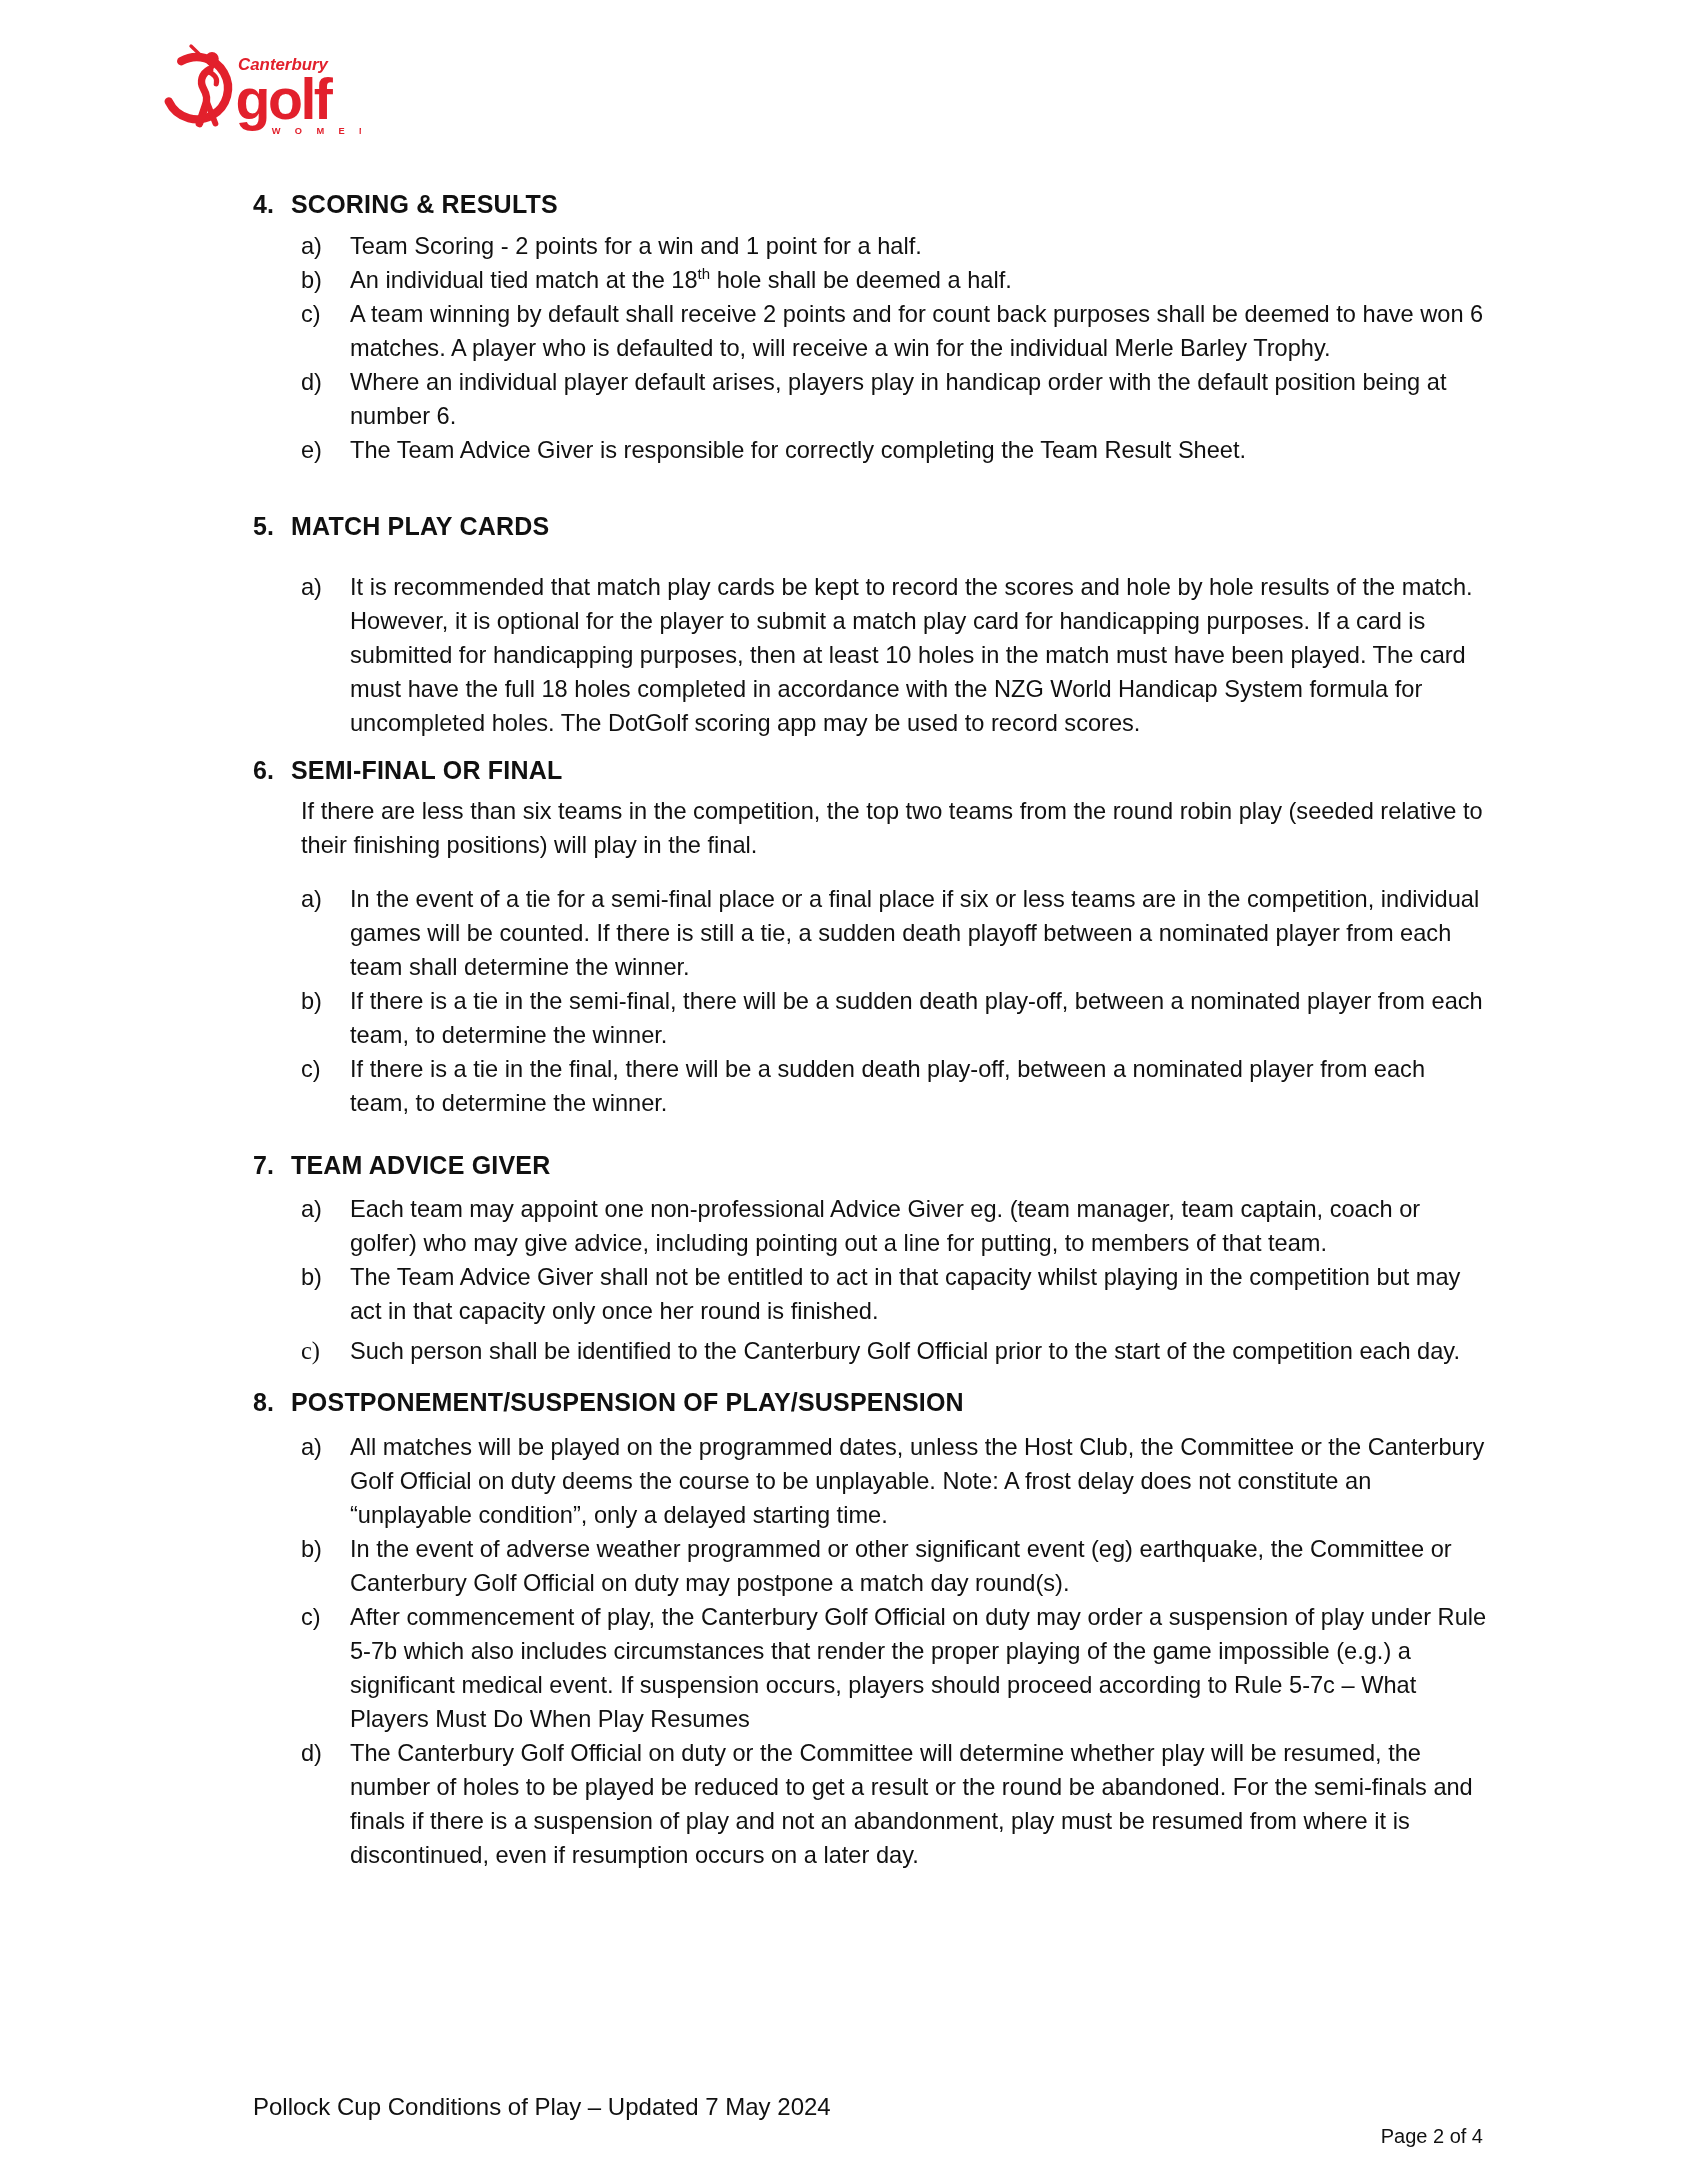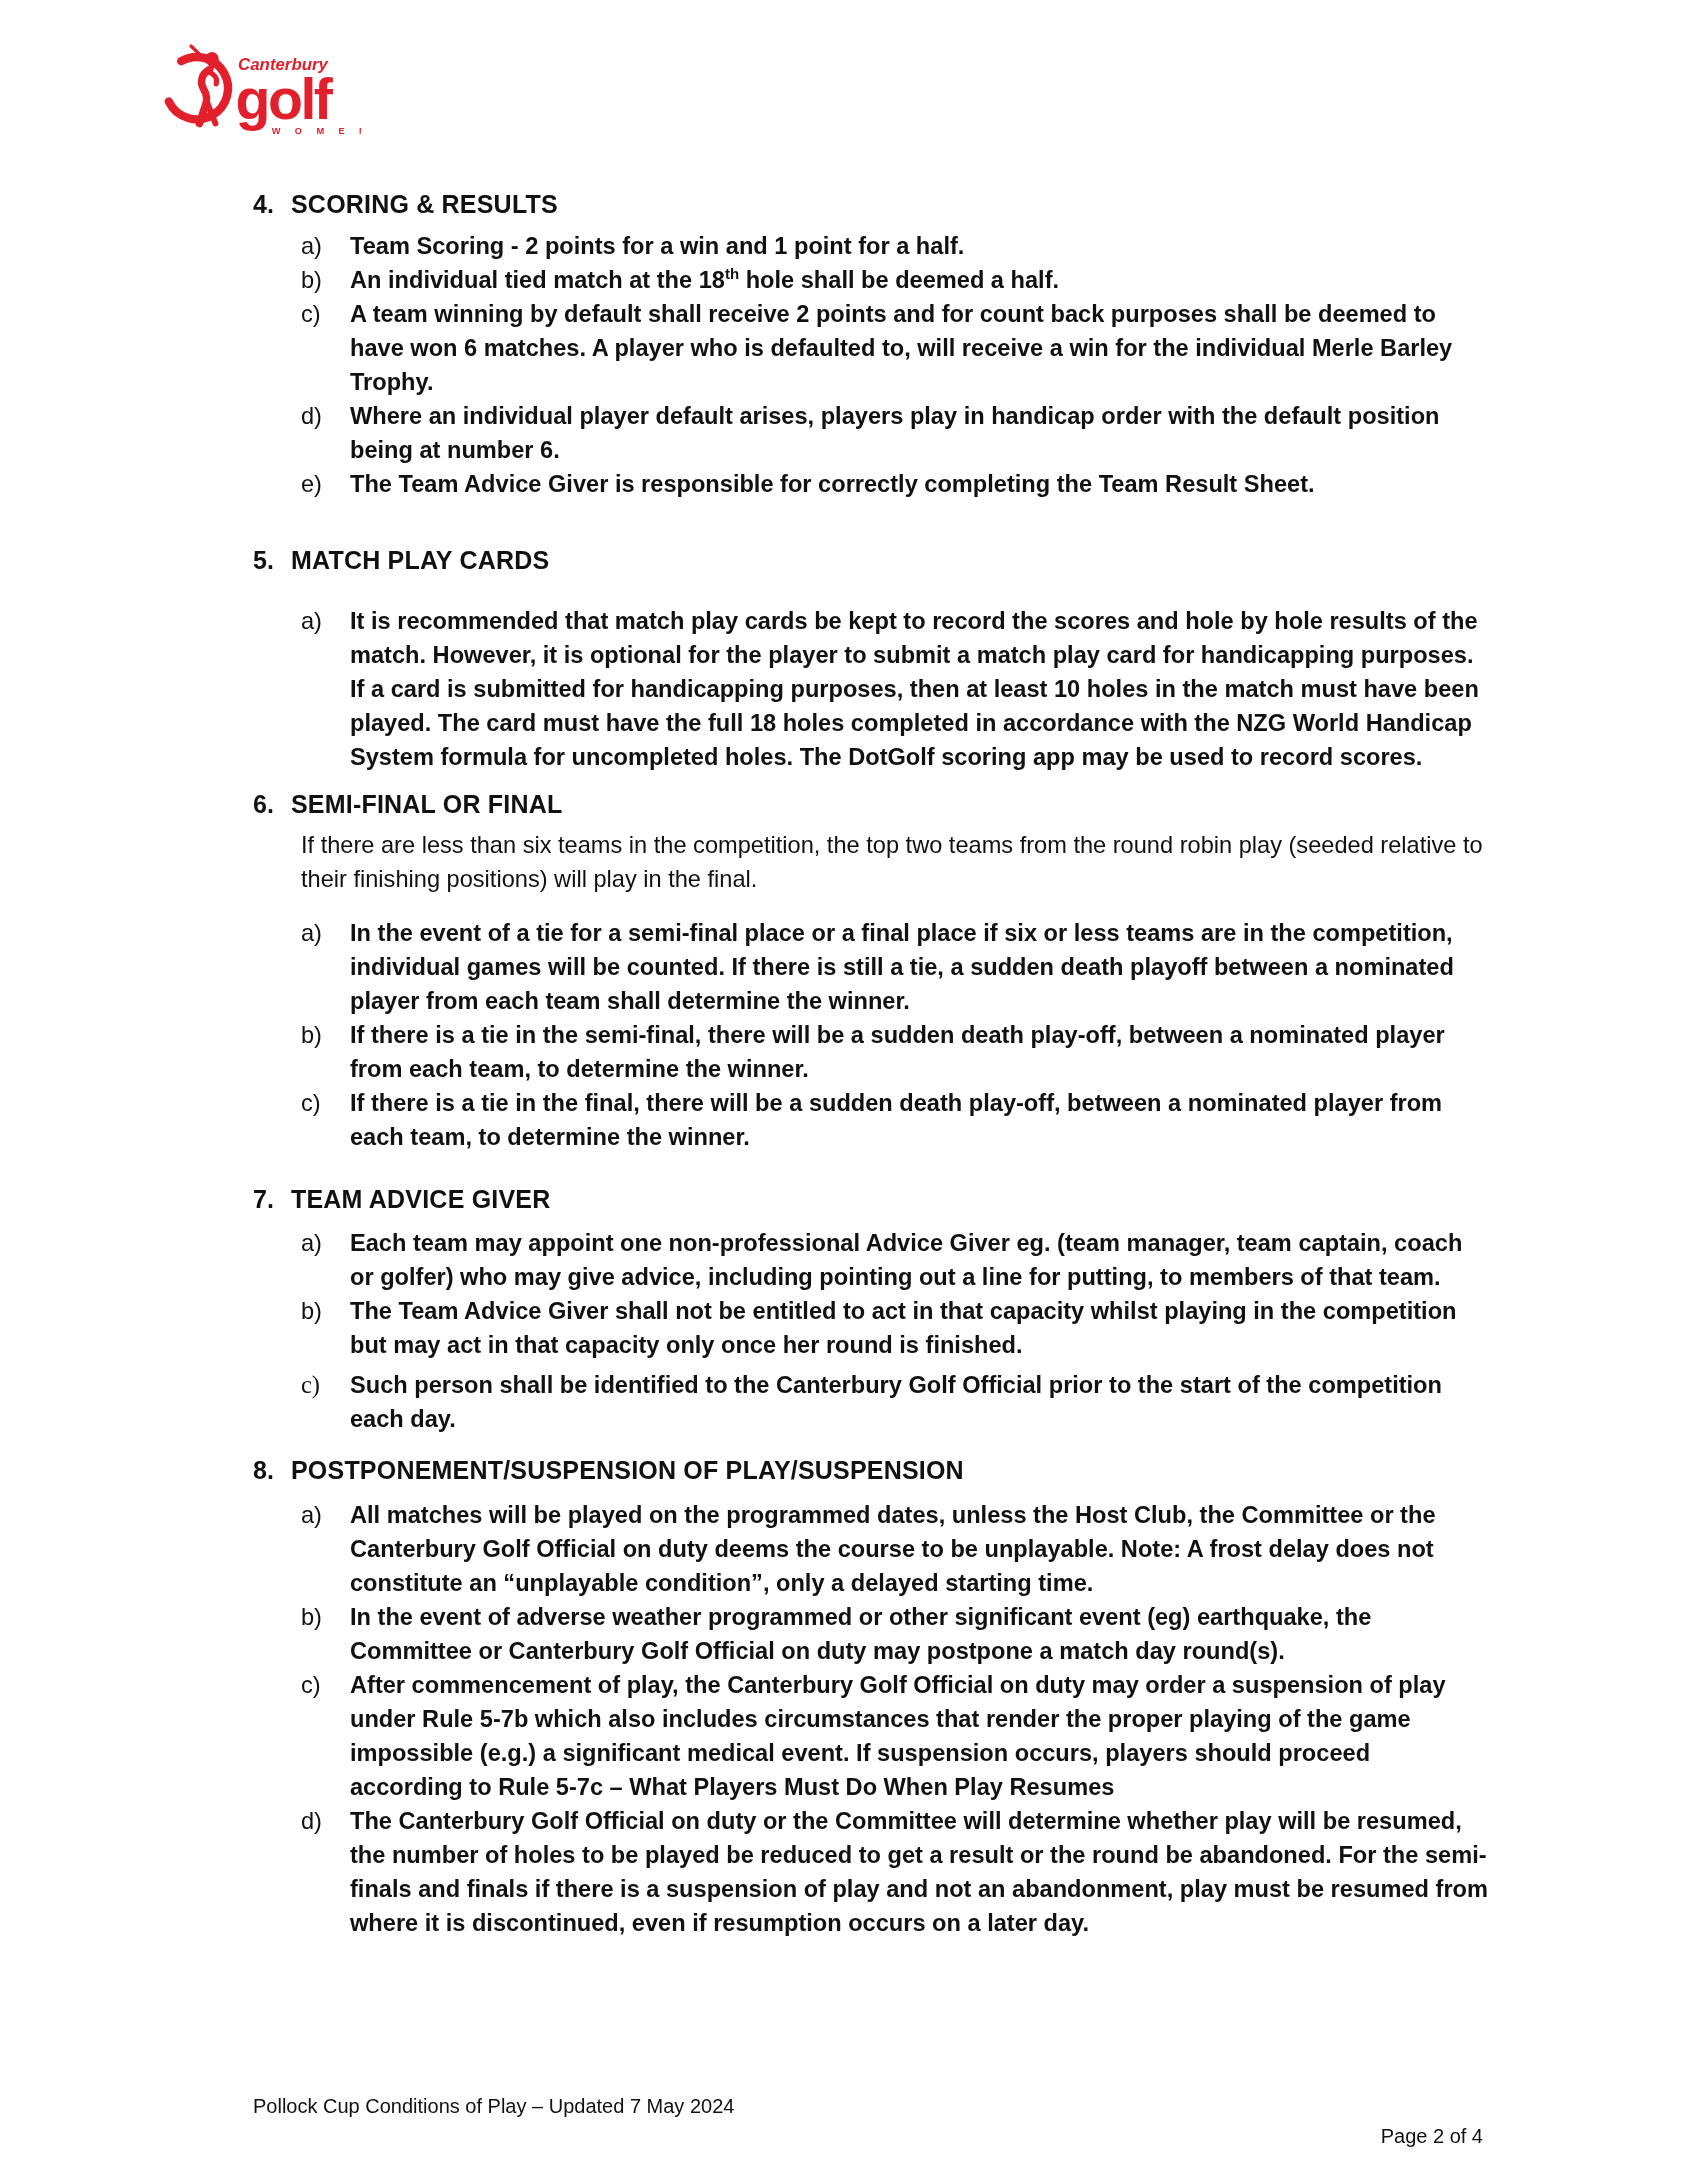--- a/index.html
+++ b/index.html
@@ -22,28 +22,28 @@
     letter-spacing:0.2px;
   }
   .section-heading .num { width:38px; flex:0 0 38px; }
   .sec-4 .section-heading { margin-bottom:8.4px; }
   .sec-5 .section-heading { margin-top:42px; margin-bottom:27px; }
   .sec-6 .section-heading { margin-top:12.7px; margin-bottom:6.7px; }
   .sec-7 .section-heading { margin-top:28px; margin-bottom:10px; }
   .sec-8 .section-heading { margin-top:17px; margin-bottom:11px; }
   .item { display:flex; margin-left:48px; }
   .item .marker { width:49px; flex:0 0 49px; }
-  .item .itext { flex:1;font-weight:bold; }
+  .item .itext { flex:1; }
   .marker-serif { font-family:"Liberation Serif", serif; font-size:24.5px; }
   .para { margin-left:48px; width:1188px; }
   .para + .para { margin-top:23.6px; }
   .sec-6 .items { margin-top:20px; }
   .sec-7 .item-c { margin-top:5.9px; }
   sup { font-size:15px; line-height:0; vertical-align:super; }
-  .footer-left  { position:absolute; left:253px;  top:2094px; font-size:20px; line-height:25px; }
+  .footer-left  { position:absolute; left:253px;  top:2094px; font-size:24px; line-height:25px; }
   .footer-right { position:absolute; right:204px; top:2124px; font-size:20px; line-height:25px; }
   
   .logo svg text { fill:#e2202c; }
   .t-script { font-style:italic; font-weight:bold; font-size:20px; }
   .t-golf   { font-weight:bold; font-size:68px; letter-spacing:-3px; }
   .t-women  { font-weight:bold; font-size:11px; letter-spacing:7px; }
 </style>
 </head>
 <body>
 

